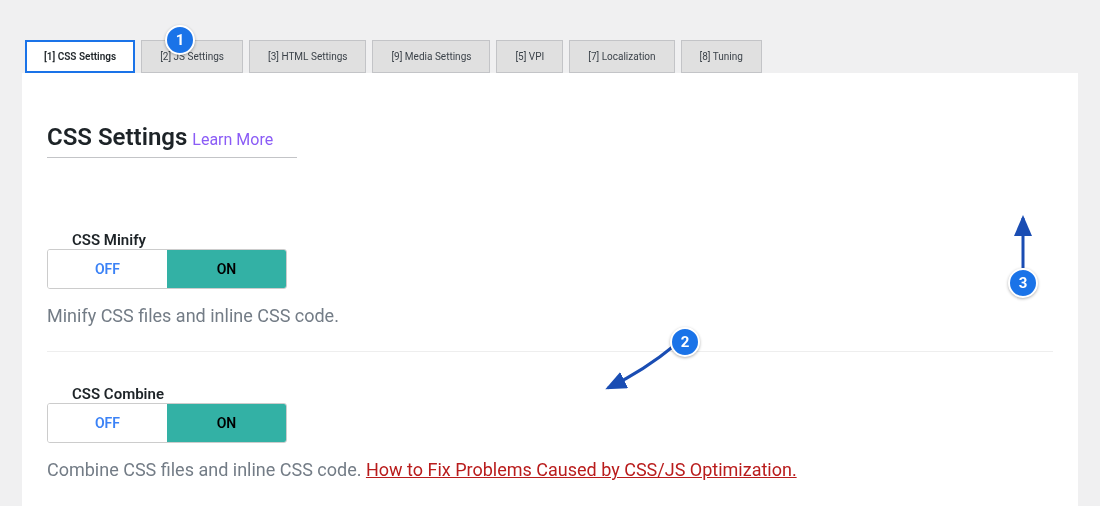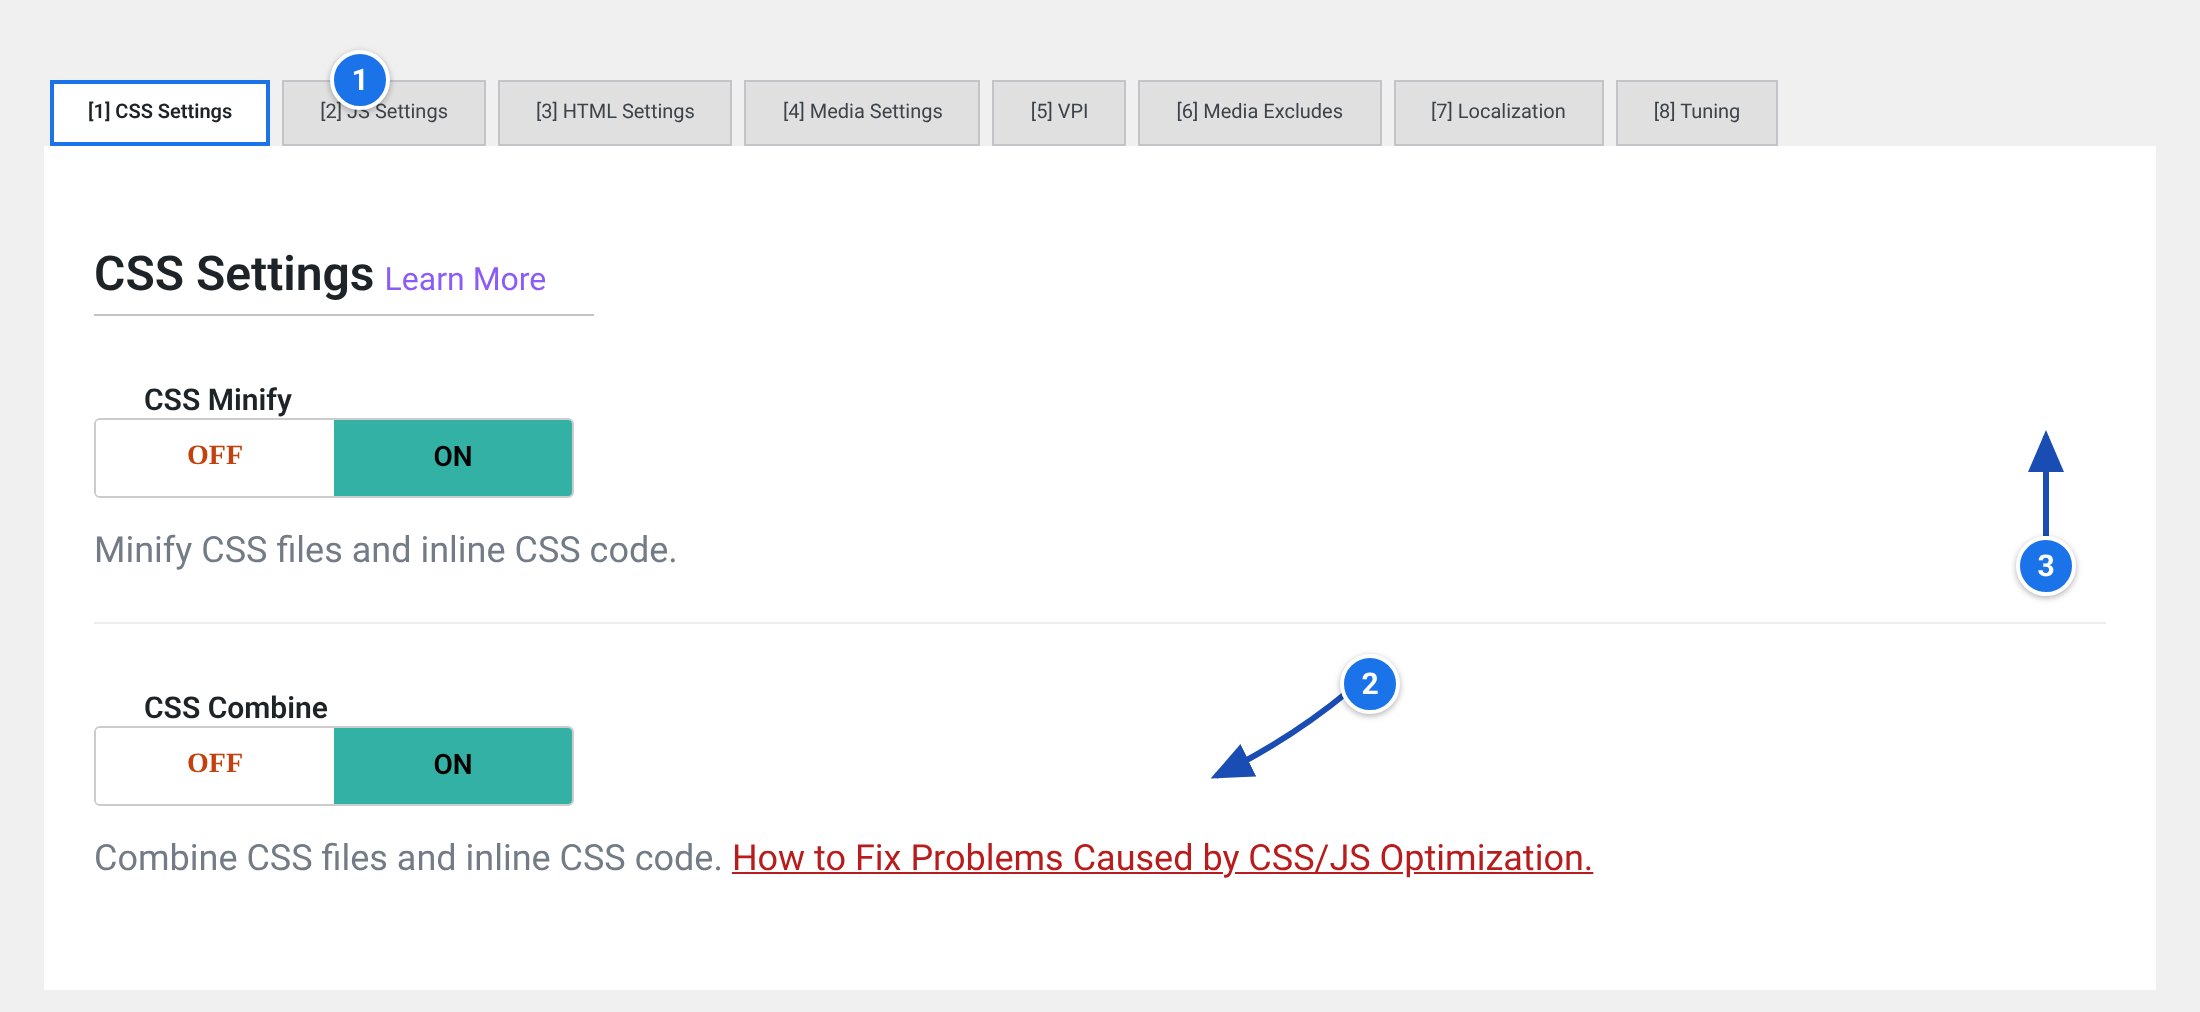--- a/index.html
+++ b/index.html
@@ -40,20 +40,21 @@
     .content {
       background: #fff;
       margin: 0 22px;
       padding: 50px 25px 30px 25px;
       position: relative;
     }
     .header-row {
       display: flex;
       align-items: flex-start;
       justify-content: space-between;
+      margin-bottom: 40px;
     }
     .header-left {
       display: flex;
       align-items: baseline;
       gap: 45px;
     }
     .page-title {
       font-size: 24px;
       font-weight: 600;
       color: #1d2327;
@@ -108,22 +109,21 @@
       flex: 1;
       display: flex;
       align-items: center;
       justify-content: center;
       font-size: 14px;
       font-weight: 600;
       cursor: pointer;
     }
     .toggle-off {
       background: #fff;
-      color: #c2410c;
-      font-family: Liberation Serif, serif;
+      color: #3b82f6;
     }
     .toggle-on {
       background: #33b1a5;
       color: #000000;
     }
     .setting-desc {
       margin-top: 16px;
       font-size: 18px;
       color: #737c86;
     }
@@ -158,23 +158,22 @@
     }
   </style>
 </head>
 <body>
 
 <div class="tabs-container">
   <div class="tabs">
     <div class="tab active">[1] CSS Settings</div>
     <div class="tab">[2] JS Settings</div>
     <div class="tab">[3] HTML Settings</div>
-    <div class="tab">[4] Media Settings</div>
+    <div class="tab">[9] Media Settings</div>
     <div class="tab">[5] VPI</div>
-    <div class="tab">[6] Media Excludes</div>
     <div class="tab">[7] Localization</div>
     <div class="tab">[8] Tuning</div>
   </div>
 </div>
 
 <div class="content">
   <div class="header-row">
     <div class="header-left">
       <h2 class="page-title">CSS Settings</h2>
       <a class="learn-more">Learn More</a>

